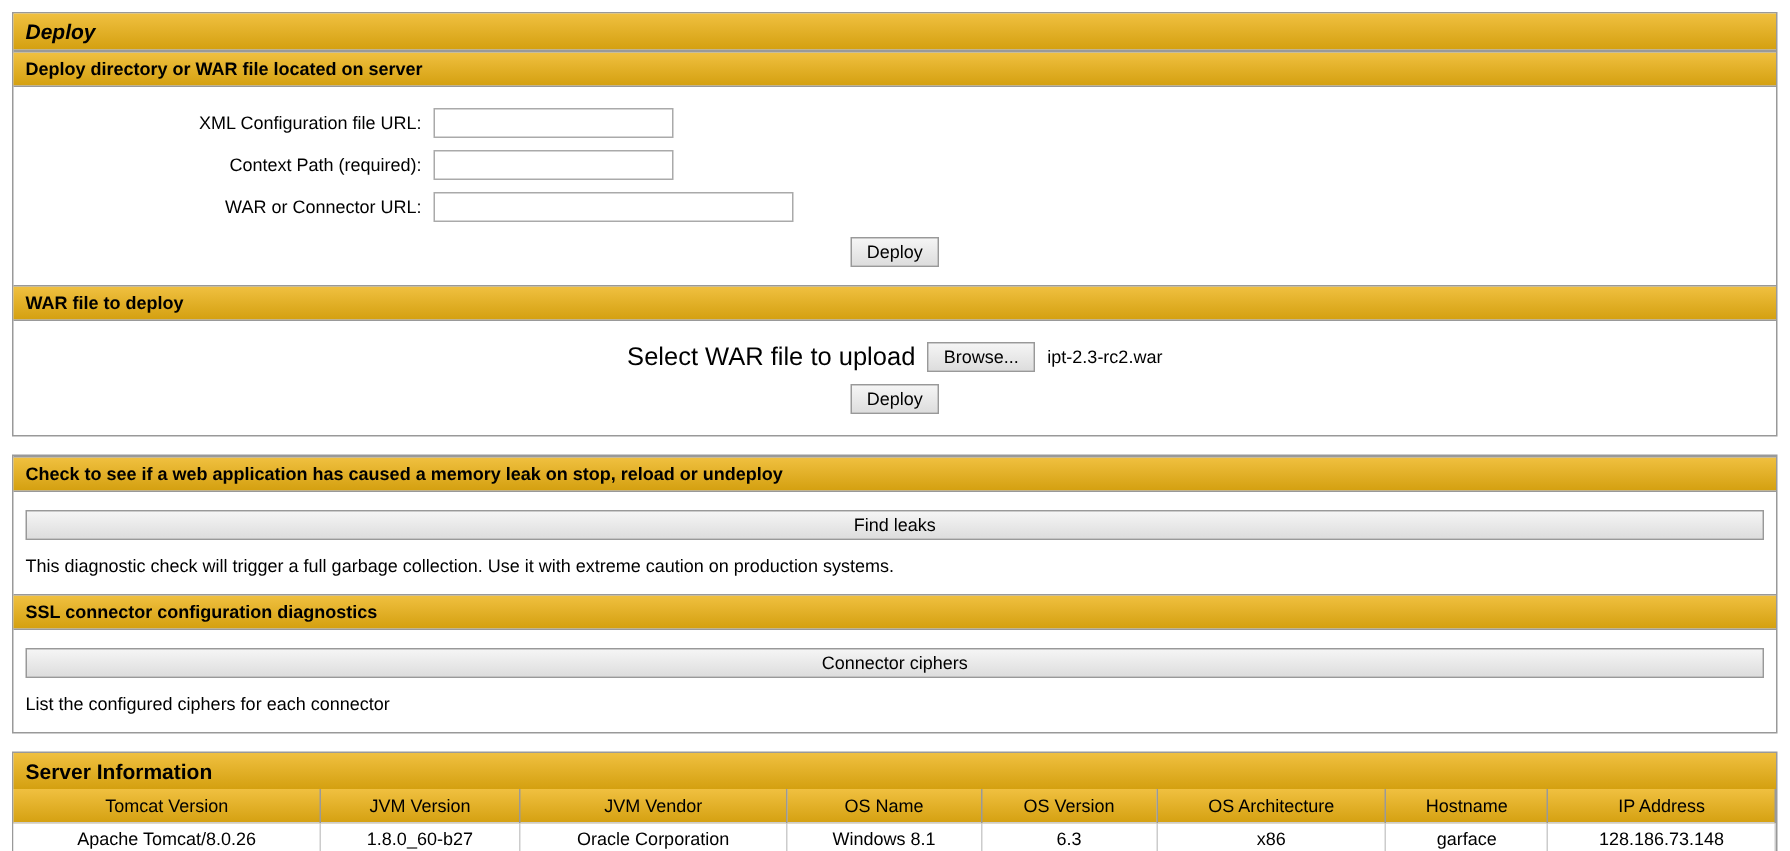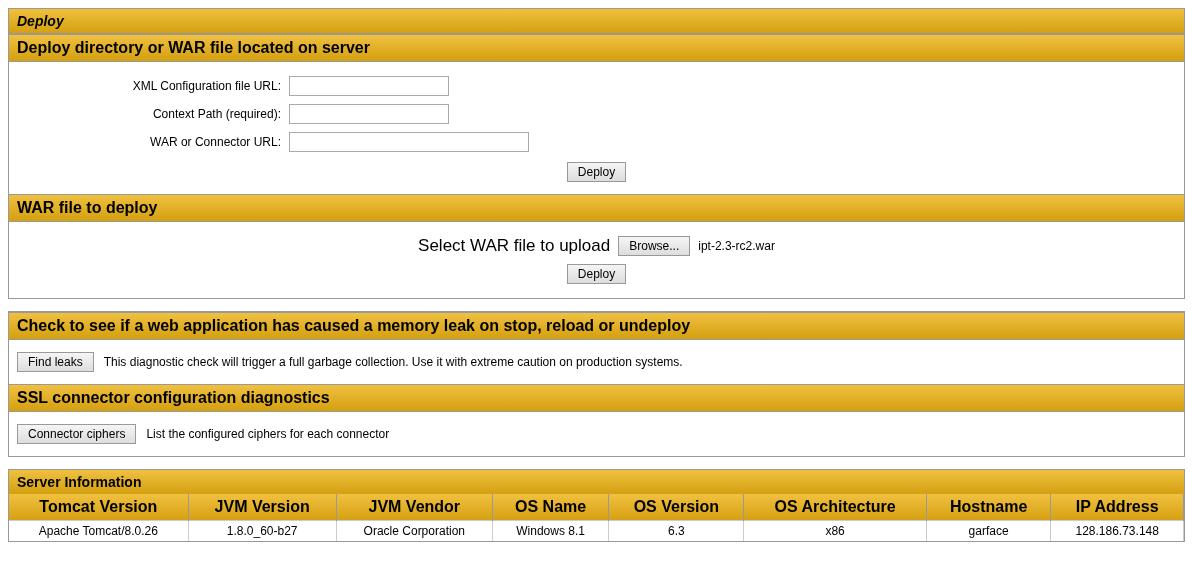--- a/index.html
+++ b/index.html
@@ -10,21 +10,21 @@
       background: linear-gradient(to bottom, #f0c040, #d4a010);
       font-style: italic;
       font-weight: bold;
       font-size: 14px;
       padding: 4px 8px;
       border-bottom: 1px solid #999;
     }
     .subsection-title {
       background: linear-gradient(to bottom, #f0c040, #d4a010);
       font-weight: bold;
-      font-size: 16px;
+      font-size: 12px;
       padding: 4px 8px;
       border-bottom: 1px solid #999;
       border-top: 1px solid #999;
     }
 
     .form-section { padding: 8px 0; }
     .form-row { display: flex; align-items: center; margin: 4px 0; padding: 2px 0; }
     .form-label { text-align: right; width: 280px; padding-right: 8px; font-size: 12px; }
     .form-input { border: 1px solid #aaa; height: 20px; font-size: 12px; }
     .form-input-sm { width: 160px; }
@@ -39,33 +39,33 @@
     }
 
     .deploy-btn-row { display: flex; justify-content: center; padding: 4px 0; }
 
     .war-section { padding: 10px 0; }
     .war-row { display: flex; align-items: center; justify-content: center; gap: 4px; margin: 4px 0; }
     .war-label { font-size: 17px; margin-right: 4px; }
     .war-filename { font-size: 12px; margin-left: 4px; }
 
     .diagnostics-body { padding: 8px; }
-    .diag-row { display: flex; align-items: center; gap: 10px; padding: 4px 0; }
+    .diag-row { display: flex; gap: 10px; padding: 4px 0; flex-direction: column; }
     .diag-text { font-size: 12px; }
 
     .server-info { margin: 8px; border: 1px solid #999; }
     .server-info-title {
       background: linear-gradient(to bottom, #f0c040, #d4a010);
       font-weight: bold;
       font-size: 14px;
       padding: 4px 8px;
     }
     table { width: 100%; border-collapse: collapse; }
     thead tr { background: linear-gradient(to bottom, #f0c040, #d4a010); }
-    thead th { padding: 4px 8px; font-size: 16px; font-weight: bold; border-right: 1px solid #999; text-align: center; }
+    thead th { padding: 4px 8px; font-size: 12px; font-weight: normal; border-right: 1px solid #999; text-align: center; }
     tbody tr { background: #fff; }
     tbody td { padding: 3px 8px; font-size: 12px; border-right: 1px solid #ccc; border-top: 1px solid #ccc; text-align: center; }
   </style>
 </head>
 <body>
 
 <div class="section-wrapper">
   <div class="section-title">
     <span>Deploy</span>
   </div>

